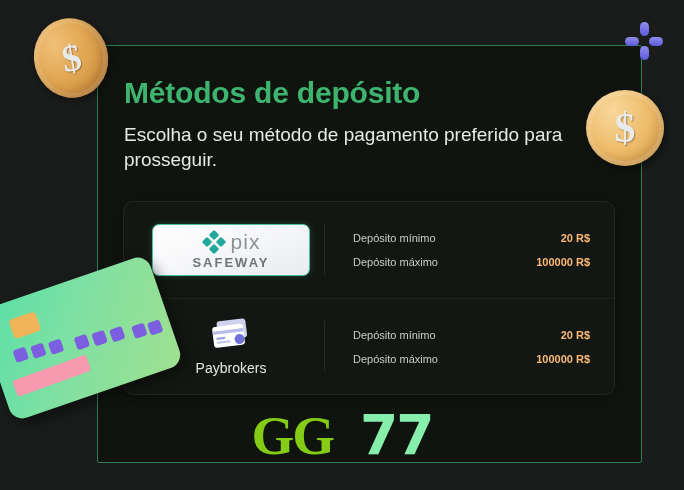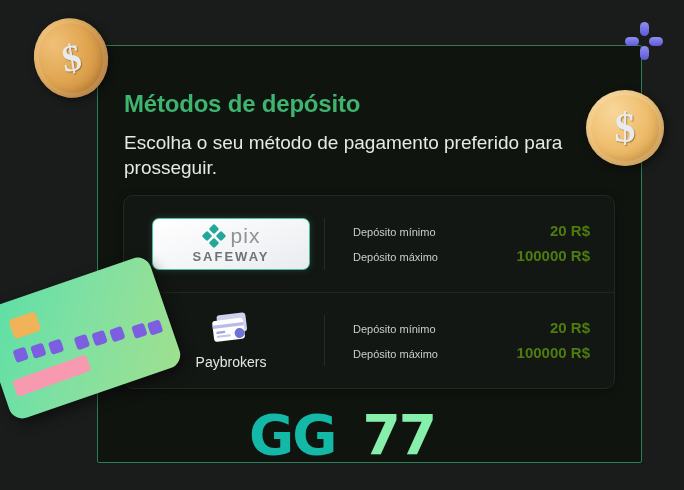--- a/index.html
+++ b/index.html
@@ -31,41 +31,41 @@
   }
 
   .panel-inner {
     position: absolute;
     left: 0; top: 0; right: 0; bottom: 0;
     padding: 24px;
   }
 
   .page-title {
     color: #3eb56f;
-    font-size: 24px;
+    font-size: 30px;
     font-weight: bold;
     letter-spacing: -0.2px;
     margin-left: 2px;
-    margin-top: 20px;
+    margin-top: 6px;
   }
 
   .page-subtitle {
     color: #e6e9e6;
     font-size: 19px;
     line-height: 25px;
     margin-left: 2px;
     margin-top: 12px;
     max-width: 440px;
   }
 
   
   .methods-card {
     position: absolute;
     left: 25px;
-    top: 149px;
+    top: 155px;
     width: 492px;
     background: #131713;
     border: 1px solid #23291f;
     border-radius: 10px;
     box-shadow: 0 2px 10px rgba(0,0,0,0.35);
   }
 
   .method-row {
     display: flex;
     align-items: center;
@@ -104,22 +104,22 @@
     align-items: baseline;
     line-height: 24px;
   }
 
   .limit-label {
     color: #c9cec9;
     font-size: 11px;
   }
 
   .limit-value {
-    color: #4d7c0f;
-    font-size: 15px;
+    color: #fdba74;
+    font-size: 11px;
     font-weight: bold;
     text-align: right;
     white-space: nowrap;
   }
 
   
   .pix-tile {
     width: 158px;
     height: 52px;
     border-radius: 7px;
@@ -245,21 +245,21 @@
     left: 0; right: 0;
     top: 408px;
     text-align: center;
     font-size: 55px;
     font-weight: bold;
     font-family: "DejaVu Sans", sans-serif;
     letter-spacing: -2px;
     line-height: 55px;
     z-index: 40;
   }
-  .wm-gg { color: #14b8a6; }
+  .wm-gg { color: #84cc16; font-family: Liberation Serif, serif; }
   .wm-77 { color: #86efac; margin-left: 27px; }
 </style>
 </head>
 <body>
 
 <div class="panel">
   <div class="panel-inner">
 
     <div class="page-title">Métodos de depósito</div>
 

